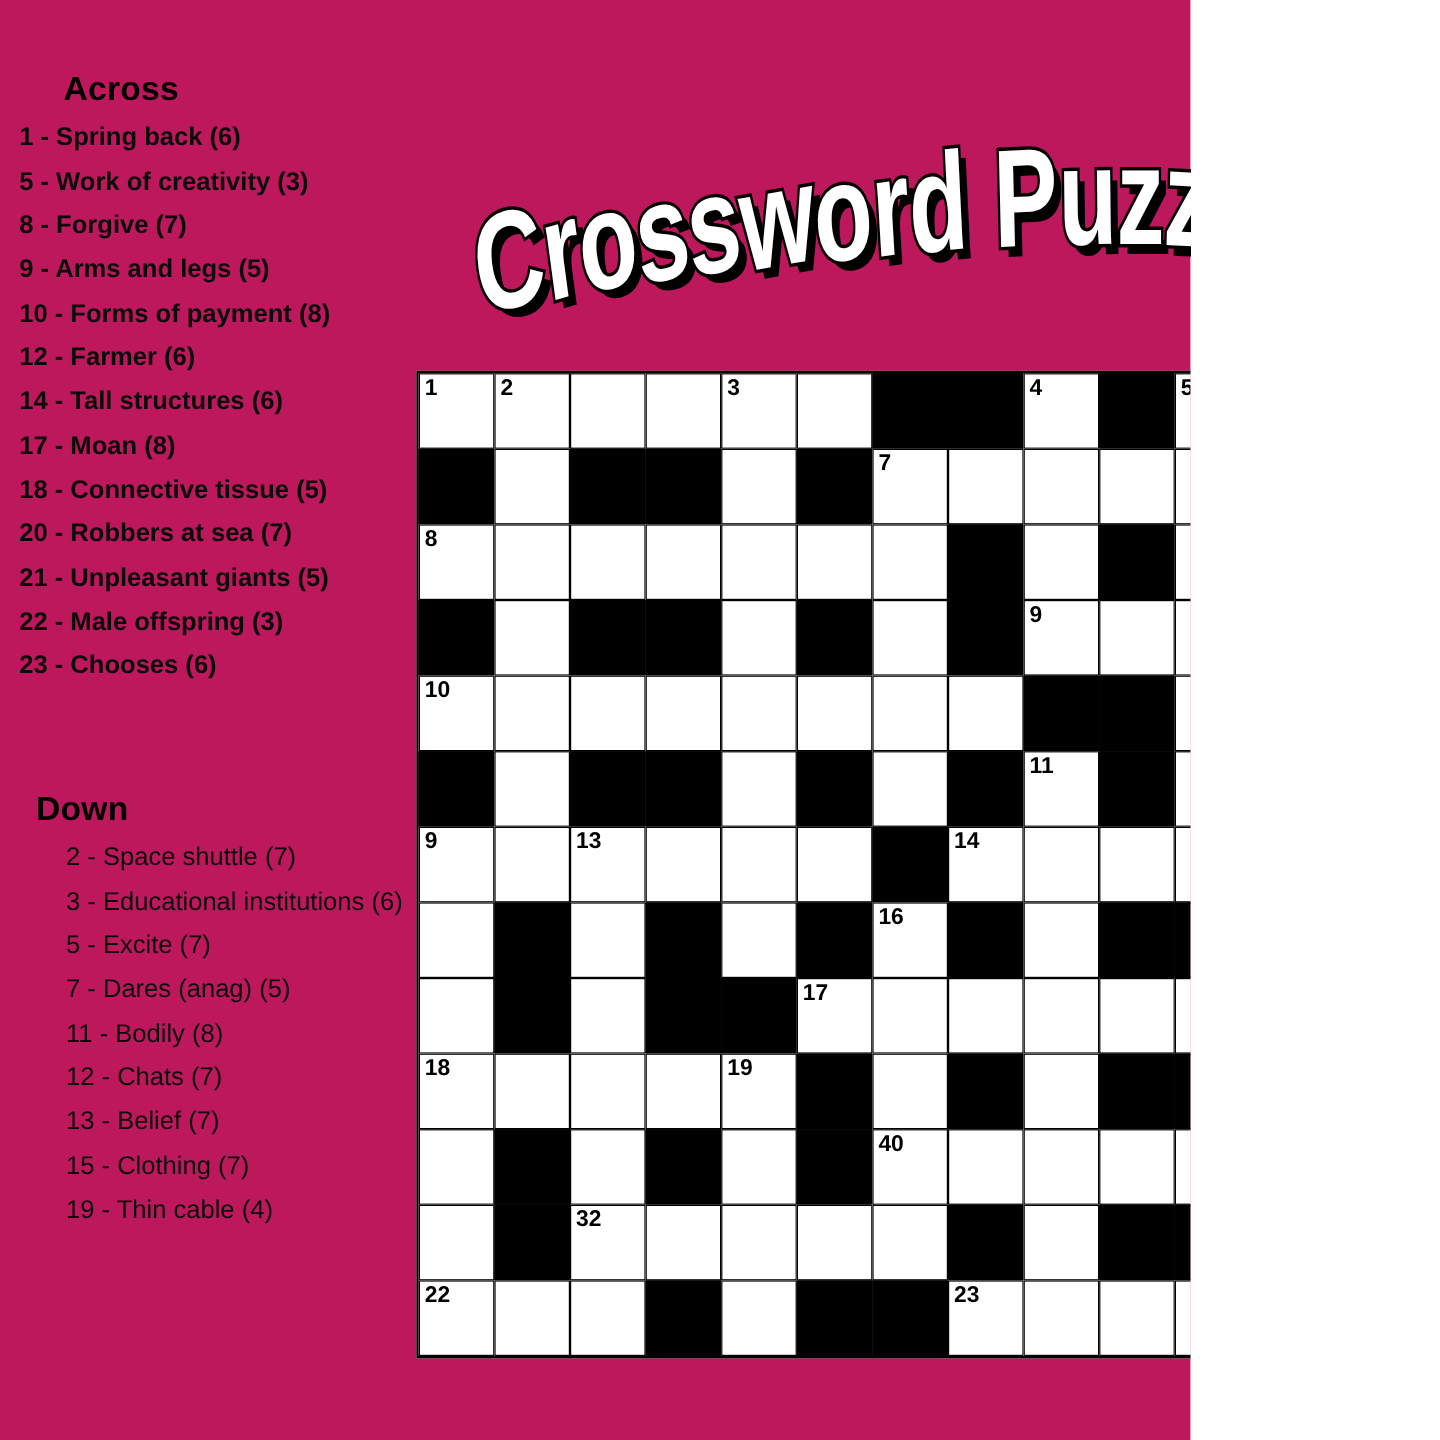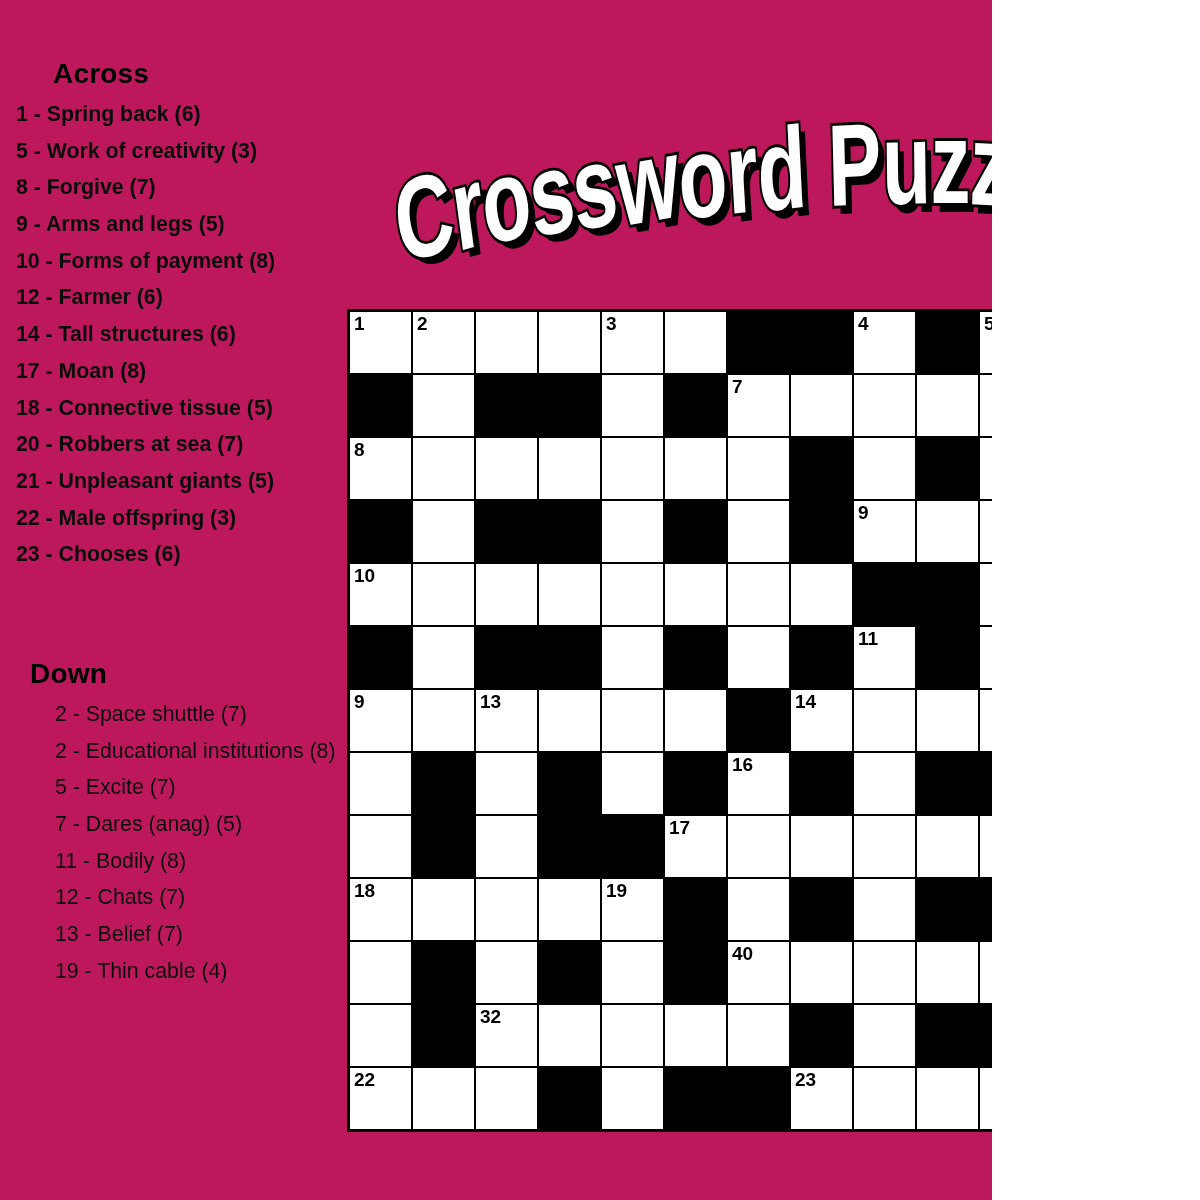--- a/index.html
+++ b/index.html
@@ -74,26 +74,27 @@
       <li>18 - Connective tissue (5)</li>
       <li>20 - Robbers at sea (7)</li>
       <li>21 - Unpleasant giants (5)</li>
       <li>22 - Male offspring (3)</li>
       <li>23 - Chooses (6)</li>
     </ul>
 
   <h2 class="heading" id="down-heading">Down</h2>
   <ul class="clues" id="down-list">
       <li>2 - Space shuttle (7)</li>
-      <li>2 - Educational institutions (8)</li>
+      <li>3 - Educational institutions (6)</li>
       <li>5 - Excite (7)</li>
       <li>7 - Dares (anag) (5)</li>
       <li>11 - Bodily (8)</li>
       <li>12 - Chats (7)</li>
       <li>13 - Belief (7)</li>
+      <li>15 - Clothing (7)</li>
       <li>19 - Thin cable (4)</li>
     </ul>
 
   <div class="title" id="title"><span class="tl" style="transform: rotate(-11deg) translateY(37.44px);">C</span><span class="tl" style="transform: rotate(-11deg) translateY(31.46px);">r</span><span class="tl" style="transform: rotate(-10deg) translateY(26px);">o</span><span class="tl" style="transform: rotate(-9deg) translateY(21.06px);">s</span><span class="tl" style="transform: rotate(-8deg) translateY(16.64px);">s</span><span class="tl" style="transform: rotate(-7deg) translateY(12.74px);">w</span><span class="tl" style="transform: rotate(-6deg) translateY(9.36px);">o</span><span class="tl" style="transform: rotate(-5deg) translateY(6.5px);">r</span><span class="tl" style="transform: rotate(-4deg) translateY(4.16px);">d</span><span class="tl" style="transform: rotate(-3deg) translateY(2.34px);">&nbsp;</span><span class="tl" style="transform: rotate(-2deg) translateY(1.04px);">P</span><span class="tl" style="transform: rotate(-1deg) translateY(0.26px);">u</span><span class="tl" style="transform: rotate(0deg) translateY(0px);">z</span><span class="tl" style="transform: rotate(2deg) translateY(1.22px);">z</span><span class="tl" style="transform: rotate(4deg) translateY(4.88px);">l</span><span class="tl" style="transform: rotate(6deg) translateY(10.98px);">e</span><span class="tl" style="transform: rotate(8deg) translateY(19.52px);">s</span></div>
 
   <div class="grid" id="grid">
       <div class="cell">
         <span class="num">1</span>
       </div>
       <div class="cell">

